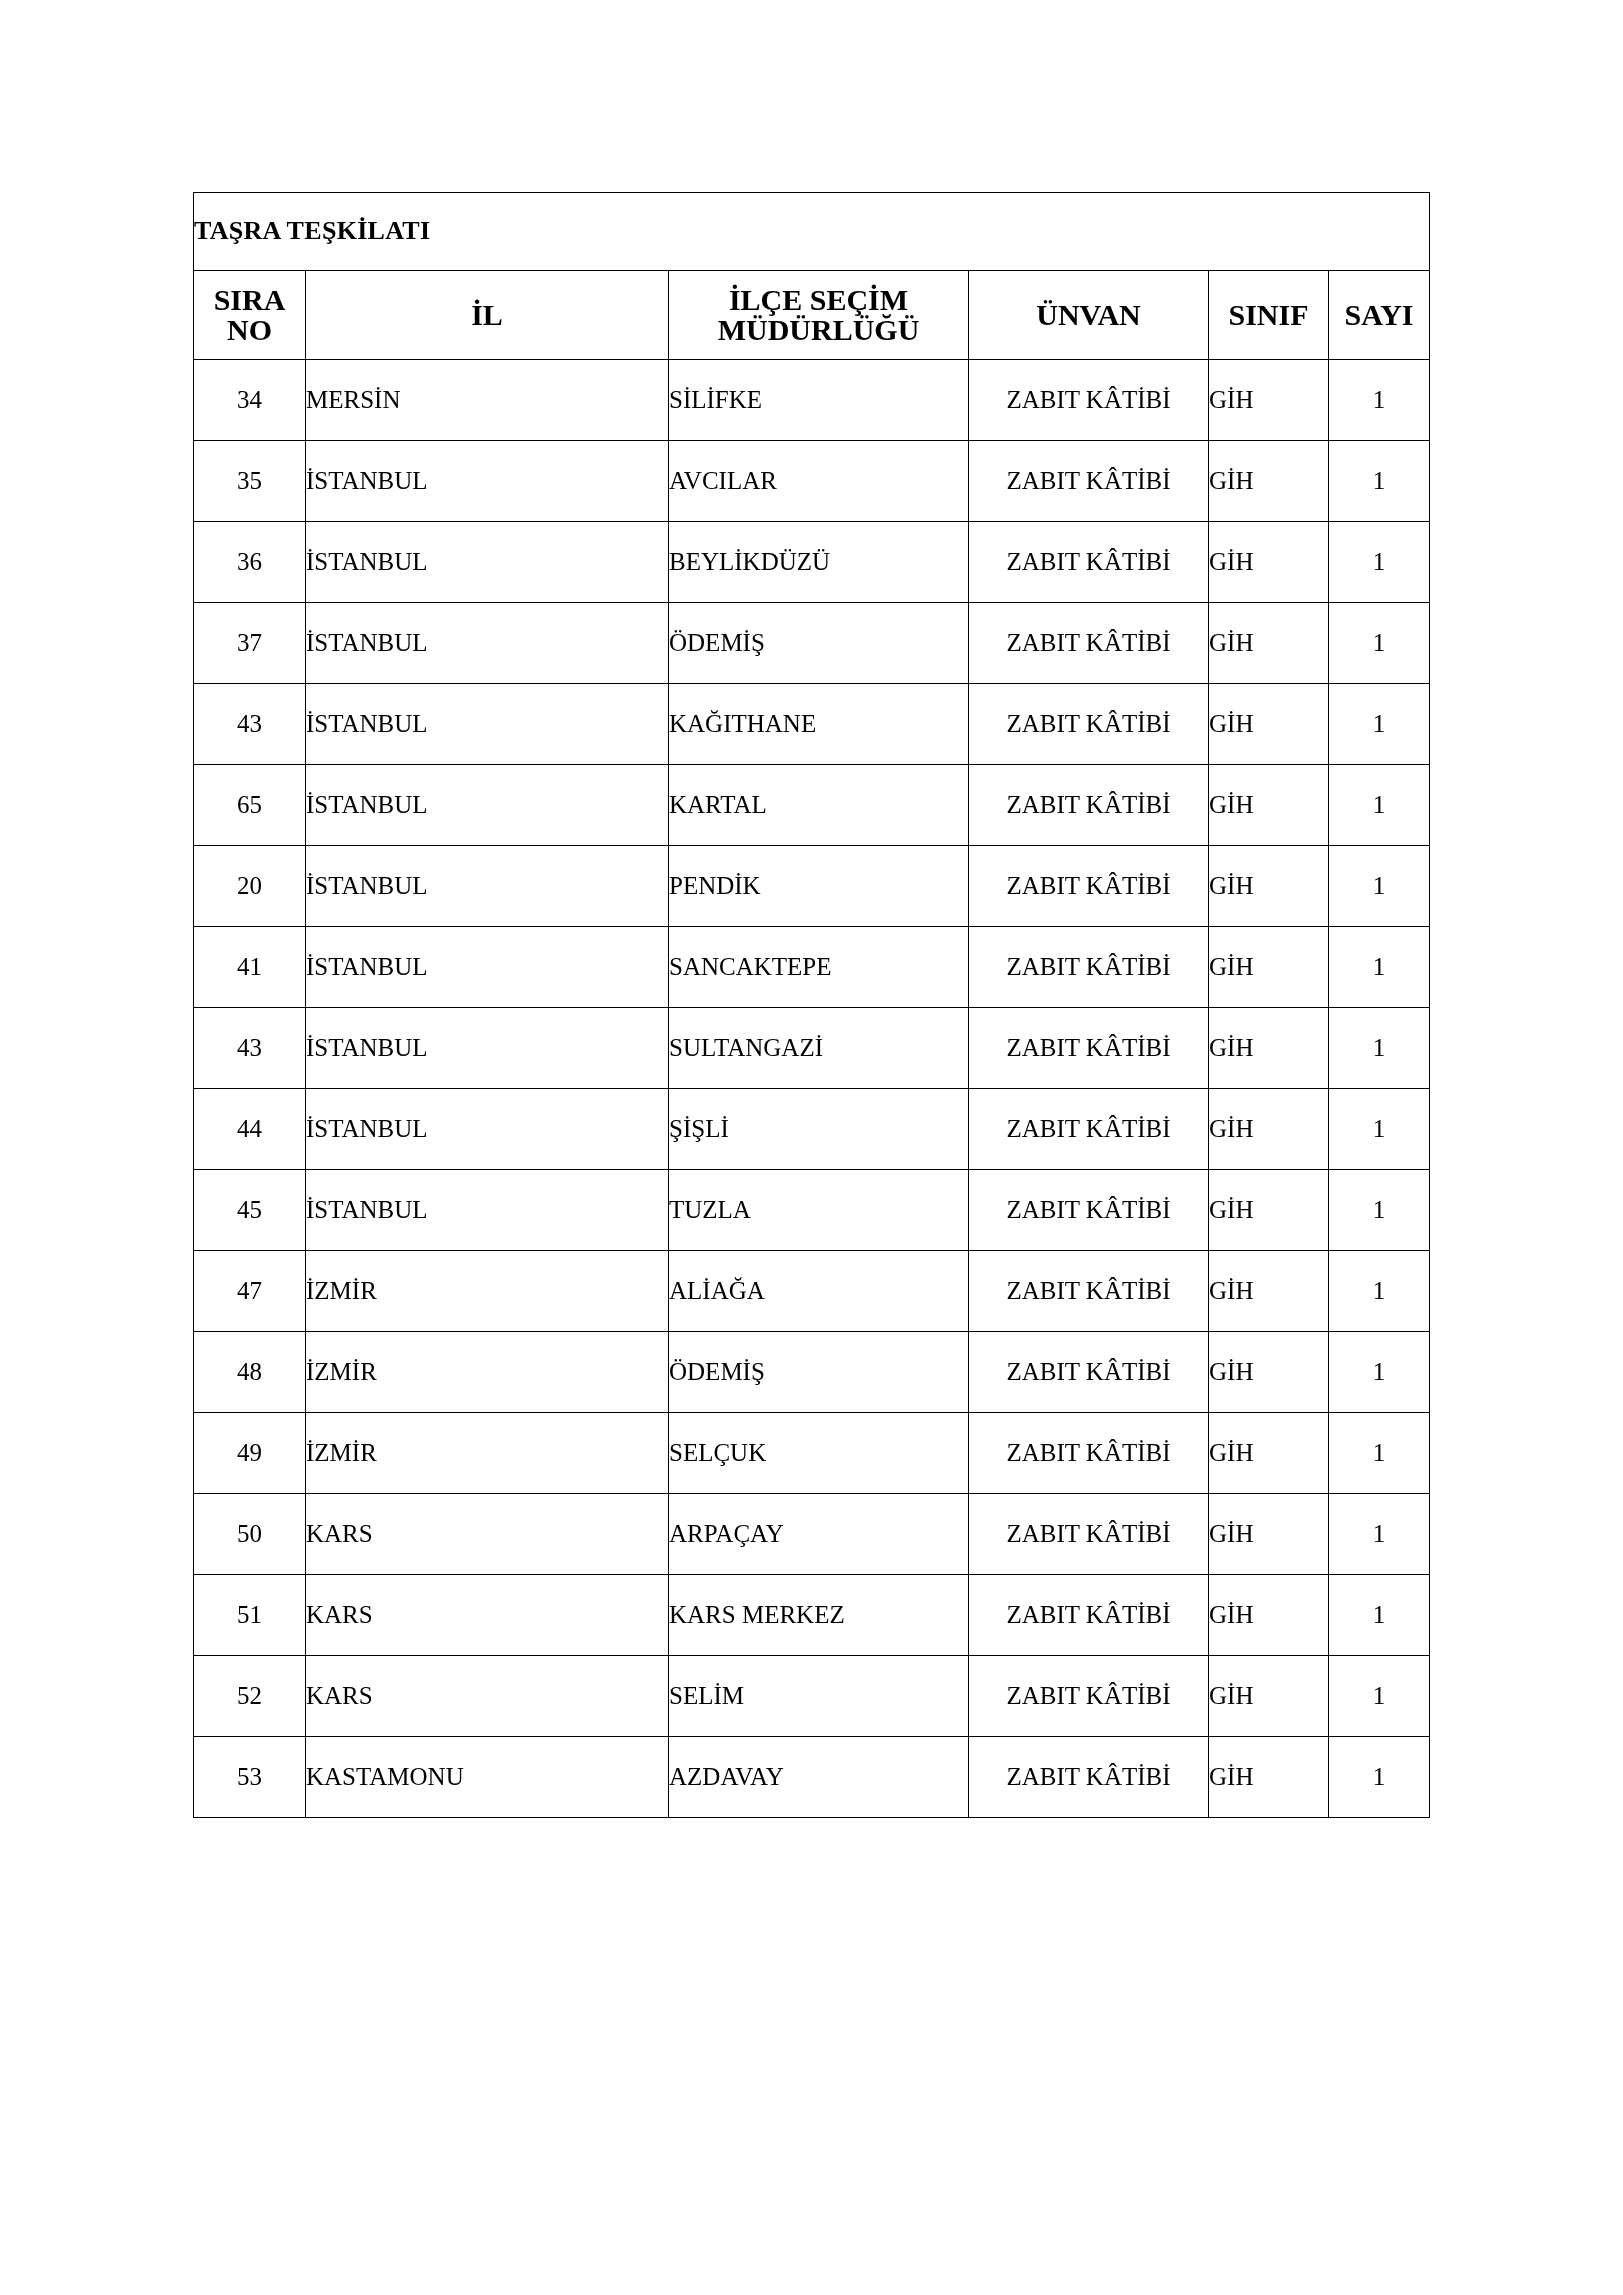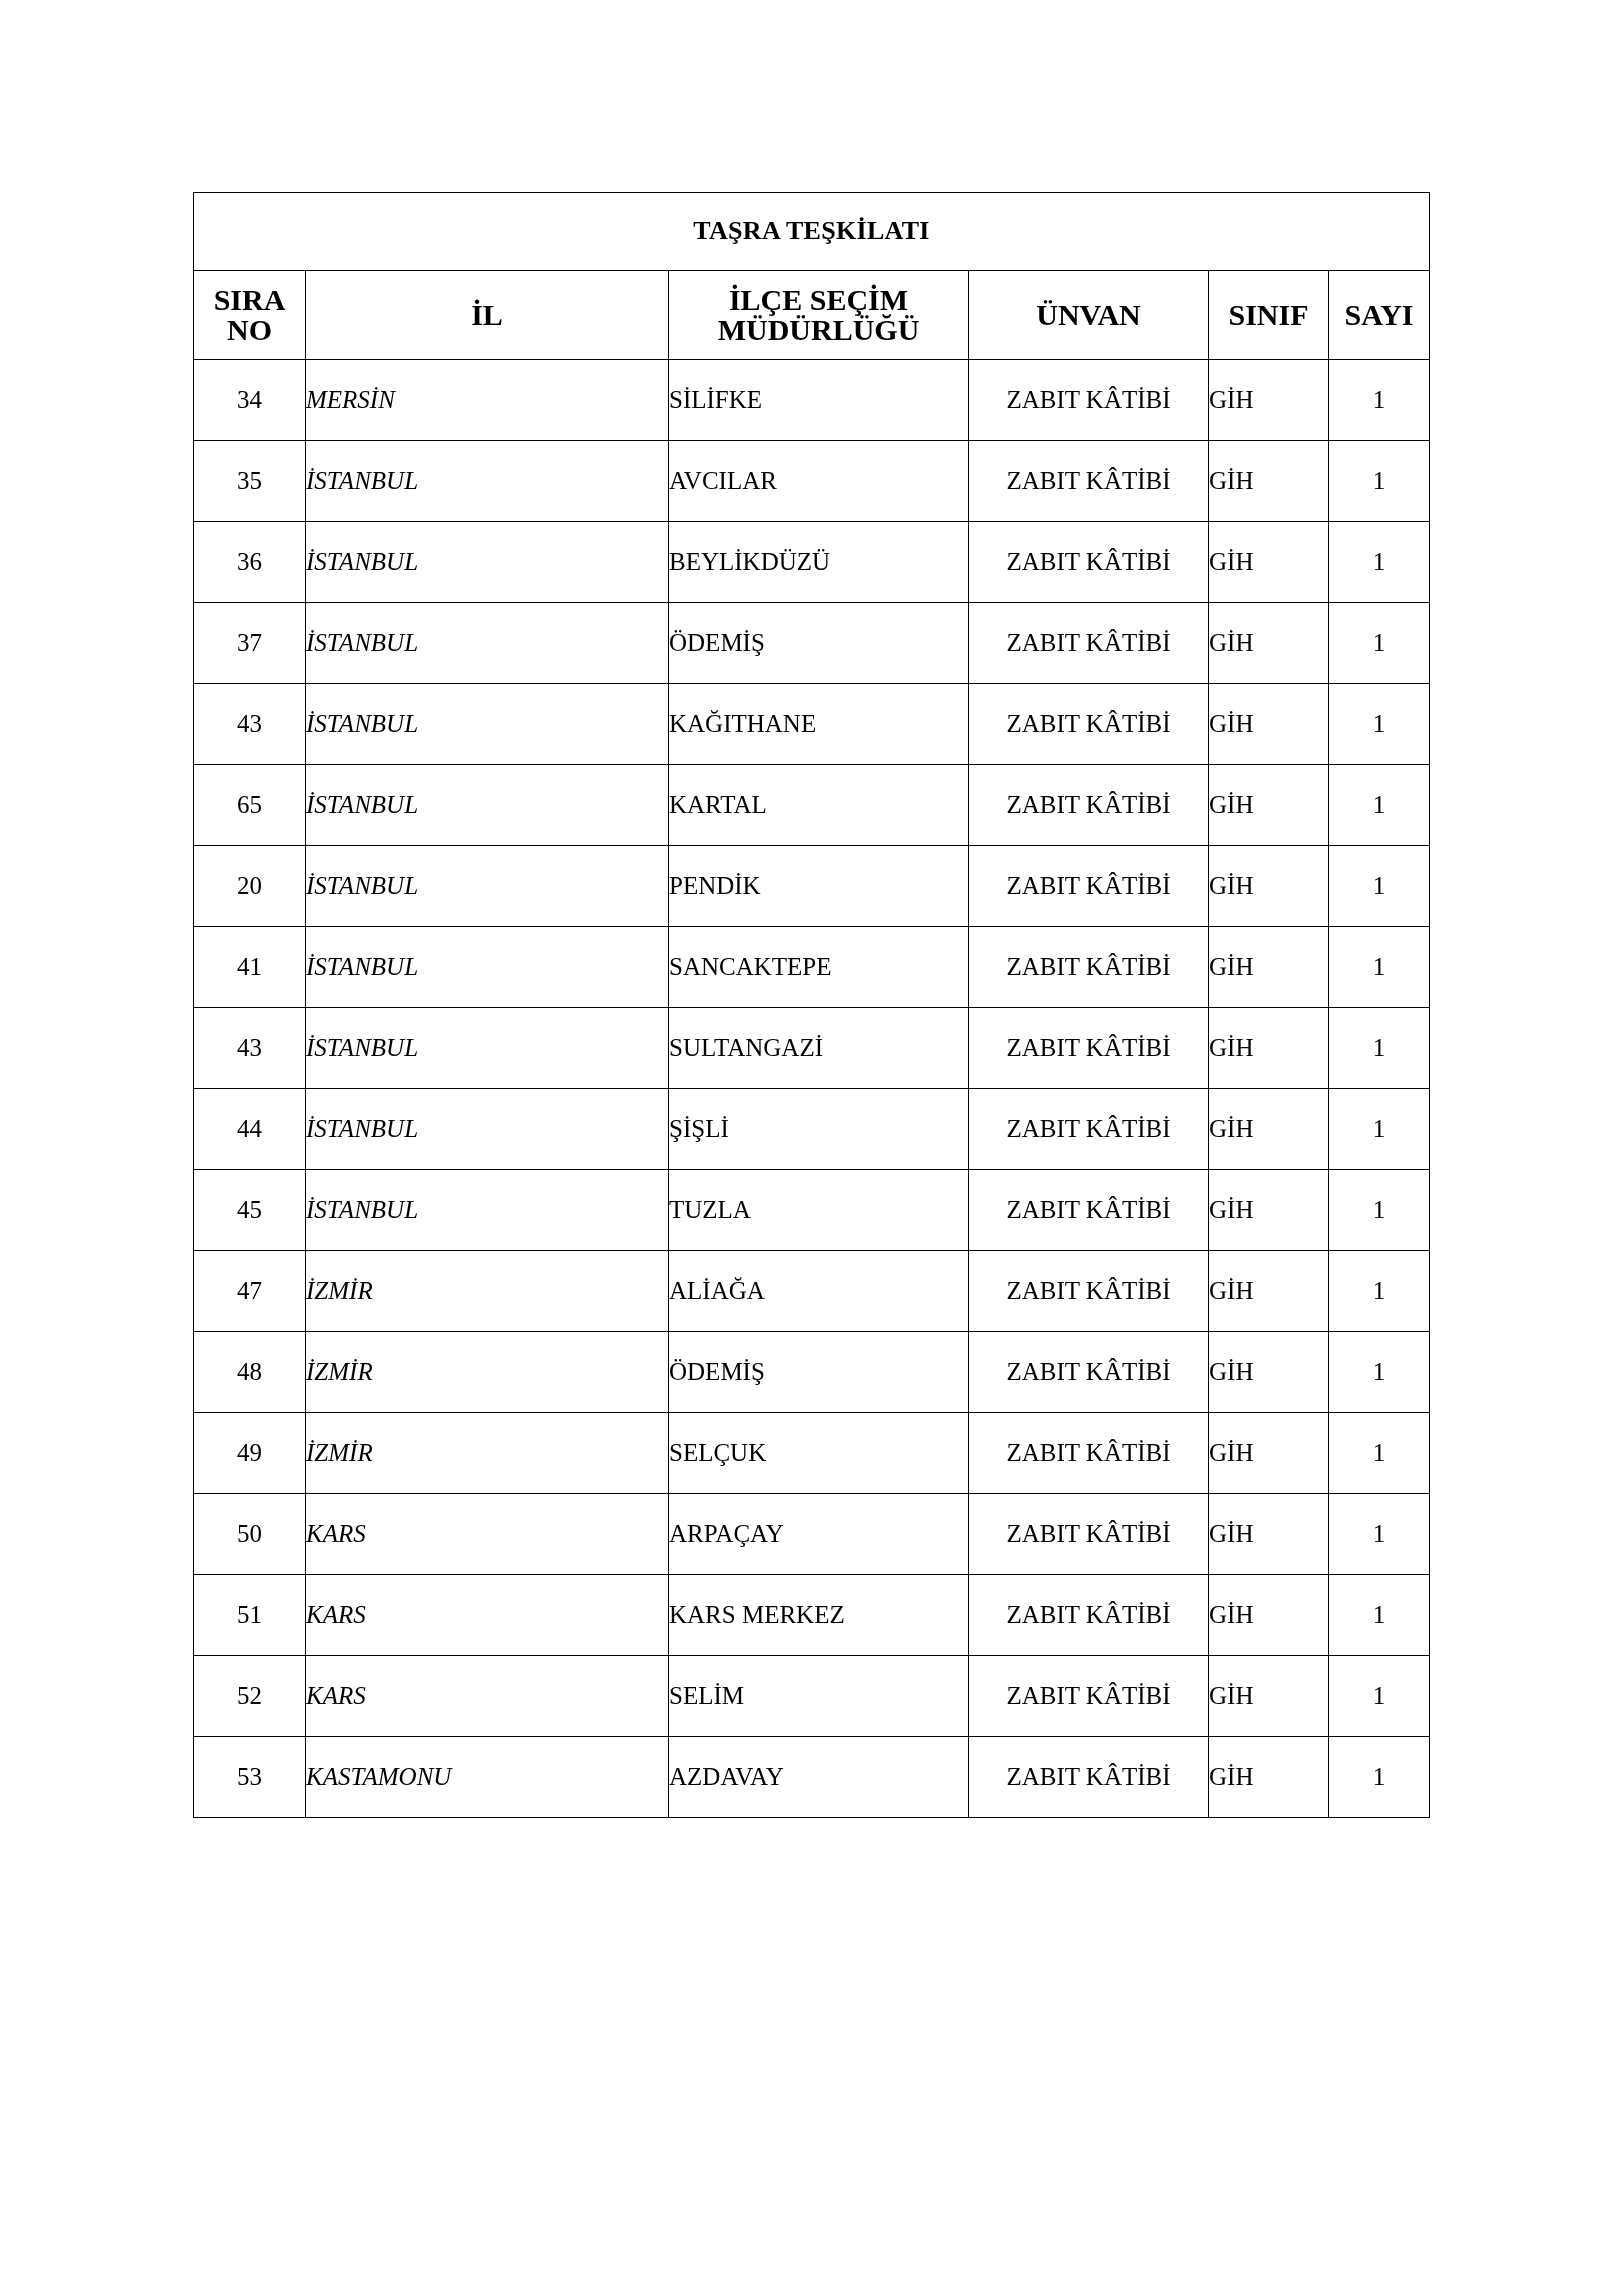--- a/index.html
+++ b/index.html
@@ -50,21 +50,21 @@
   col.c-sira  { width: 112px; }
   col.c-il    { width: 363px; }
   col.c-ilce  { width: 300px; }
   col.c-unvan { width: 240px; }
   col.c-sinif { width: 120px; }
   col.c-sayi  { width: 101px; }
 
   
   tr.title-row td {
     height: 77px;
-    text-align: center;
+    text-align: left;
     font-weight: bold;
     font-size: 26px;
     letter-spacing: 0.3px;
     line-height: 1.1;
   }
 
   
   tr.head-row th {
     height: 88px;
     text-align: center;
@@ -79,21 +79,21 @@
 
   
   tr.data-row td {
     height: 80px;
     font-size: 25px;
     font-weight: normal;
     line-height: 1.1;
   }
 
   td.cell-sira  { text-align: center; }
-  td.cell-il    { text-align: left;  padding-left: 14.4px; font-style: italic; }
+  td.cell-il    { text-align: left;  padding-left: 14.4px; }
   td.cell-ilce  { text-align: left;  padding-left: 13px; }
   td.cell-unvan { text-align: center; }
   td.cell-sinif { text-align: left;  padding-left: 13px; }
   td.cell-sayi  { text-align: center; }
 </style>
 </head>
 <body>
 
 <div class="page">
   <div class="table-wrap">

